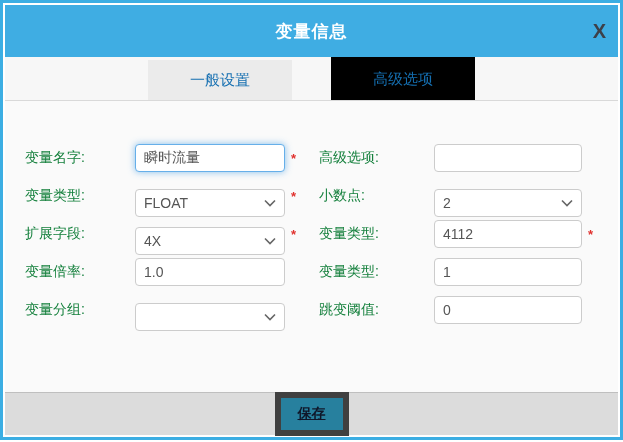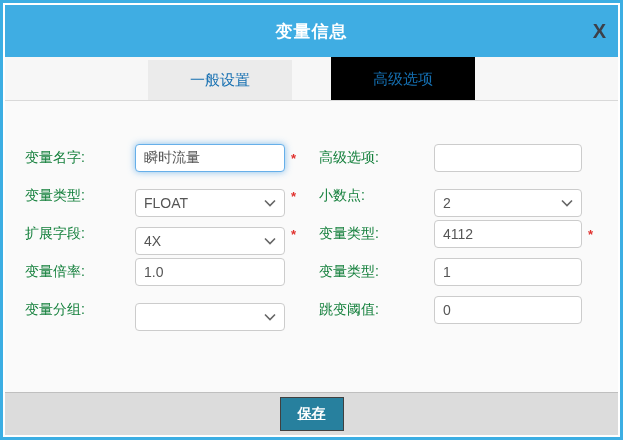--- a/index.html
+++ b/index.html
@@ -122,24 +122,24 @@
     flex: 0 0 auto;
     height: 43px;
     background: #dcdcdc;
     border-top: 1px solid #bfbfbf;
     display: flex;
     align-items: center;
     justify-content: center;
   }
   .save-btn {
     background: #27809e;
-    color: #ffffff;
+    color: #0f172a;
     font-size: 14px;
     font-weight: bold;
-    border: 1px solid #404040;
+    border: 6px solid #404040;
     padding: 7px 17px;
     cursor: pointer;
     font-family: "Liberation Sans", "DejaVu Sans", sans-serif;
     text-decoration: underline;
   }
 </style>
 </head>
 <body>
 
 <div class="dialog">

